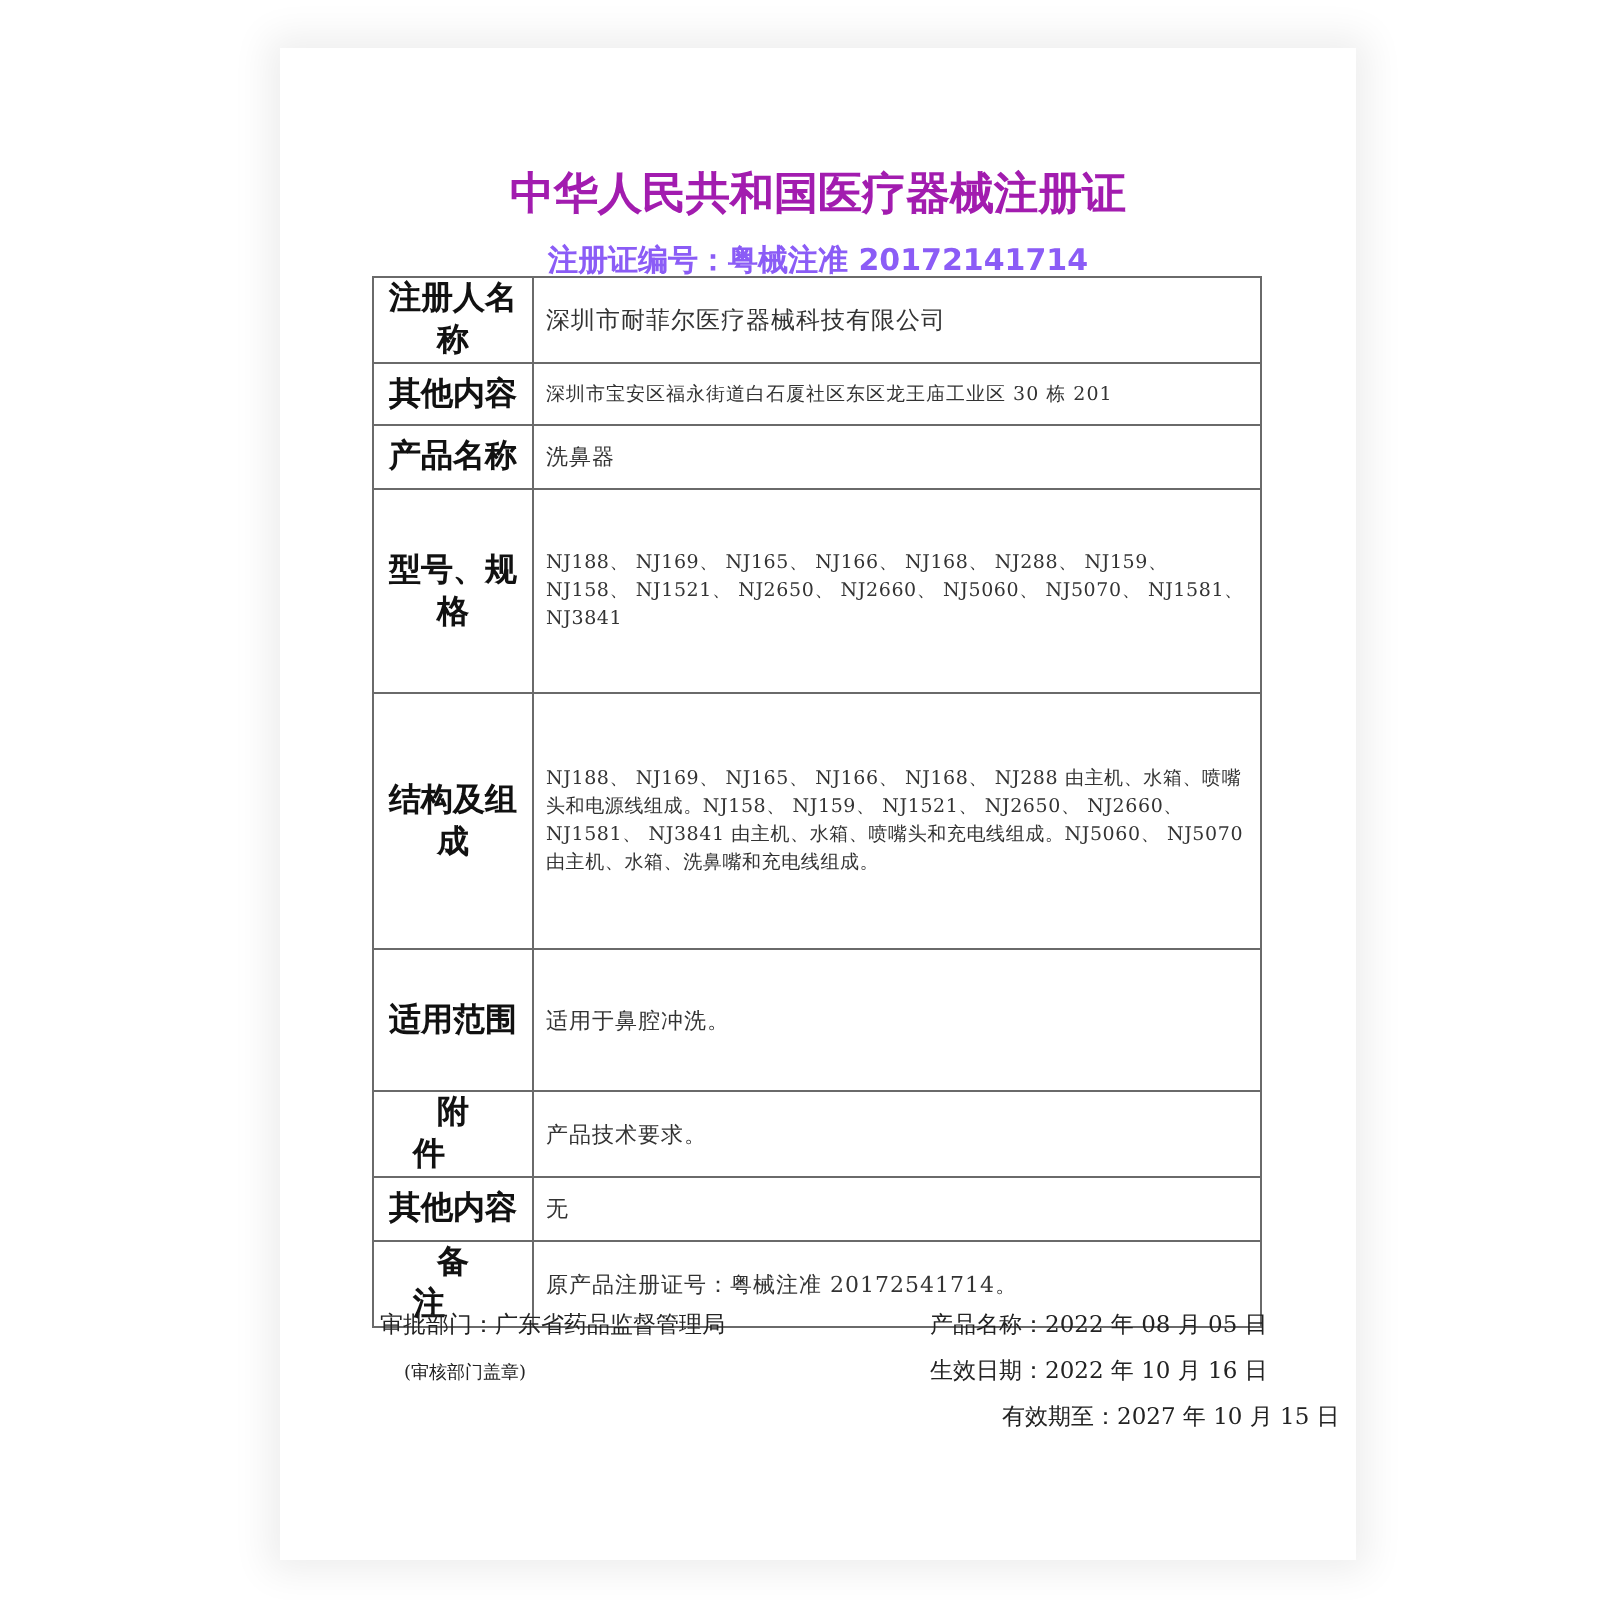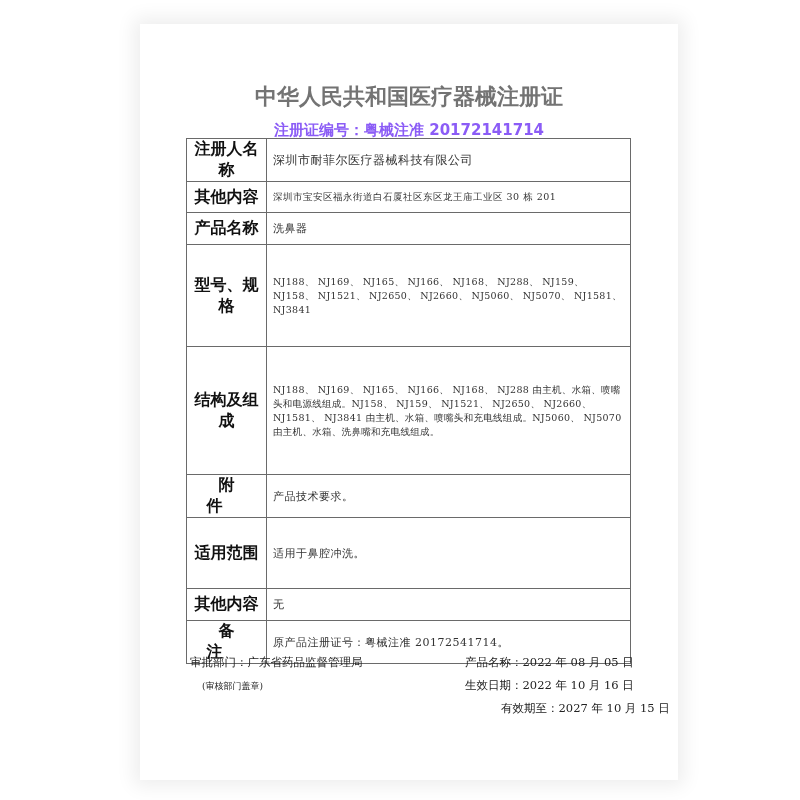--- a/index.html
+++ b/index.html
@@ -7,21 +7,21 @@
     width: 800px; height: 800px; background: #ffffff; position: relative; overflow: hidden;
     font-family: "DejaVu Serif", "Liberation Serif", serif;
   }
   .page {
     position: absolute; left: 140px; top: 24px; width: 538px; height: 756px;
     background: #ffffff;
     box-shadow: 0 0 18px 6px rgba(0,0,0,0.07);
   }
   .title {
     position: absolute; left: 0; right: 0; top: 58px; text-align: center;
-    font-family: "DejaVu Sans", sans-serif; font-weight: bold; font-size: 22px; color: #737373;
+    font-family: "DejaVu Sans", sans-serif; font-weight: bold; font-size: 22px; color: #a21caf;
     letter-spacing: 0px;
   }
   .cert-no {
     position: absolute; left: 0; right: 0; top: 97px; text-align: center;
     font-family: "DejaVu Sans", sans-serif; font-weight: bold; font-size: 15px; color: #8b5cf6;
   }
   table.reg {
     position: absolute; left: 46px; top: 114px; width: 445px;
     border-collapse: collapse; table-layout: fixed;
   }
@@ -63,27 +63,27 @@
       <td class="val">洗鼻器</td>
     </tr>
     <tr style="height:102px">
       <td class="lbl">型号、规格</td>
       <td class="val small">NJ188、 NJ169、 NJ165、 NJ166、 NJ168、 NJ288、 NJ159、 NJ158、 NJ1521、 NJ2650、 NJ2660、 NJ5060、 NJ5070、 NJ1581、 NJ3841</td>
     </tr>
     <tr style="height:128px">
       <td class="lbl">结构及组成</td>
       <td class="val small">NJ188、 NJ169、 NJ165、 NJ166、 NJ168、 NJ288 由主机、水箱、喷嘴头和电源线组成。NJ158、 NJ159、 NJ1521、 NJ2650、 NJ2660、 NJ1581、 NJ3841 由主机、水箱、喷嘴头和充电线组成。NJ5060、 NJ5070 由主机、水箱、洗鼻嘴和充电线组成。</td>
     </tr>
+    <tr style="height:71px">
+      <td class="lbl">适用范围</td>
+      <td class="val">适用于鼻腔冲洗。</td>
+    </tr>
     <tr style="height:28px">
       <td class="lbl"><span class="spaced">附件</span></td>
       <td class="val">产品技术要求。</td>
-    </tr>
-    <tr style="height:71px">
-      <td class="lbl">适用范围</td>
-      <td class="val">适用于鼻腔冲洗。</td>
     </tr>
     <tr style="height:32px">
       <td class="lbl">其他内容</td>
       <td class="val">无</td>
     </tr>
     <tr style="height:31px">
       <td class="lbl"><span class="spaced">备注</span></td>
       <td class="val">原产品注册证号：粤械注准 20172541714。</td>
     </tr>
   </tbody>

